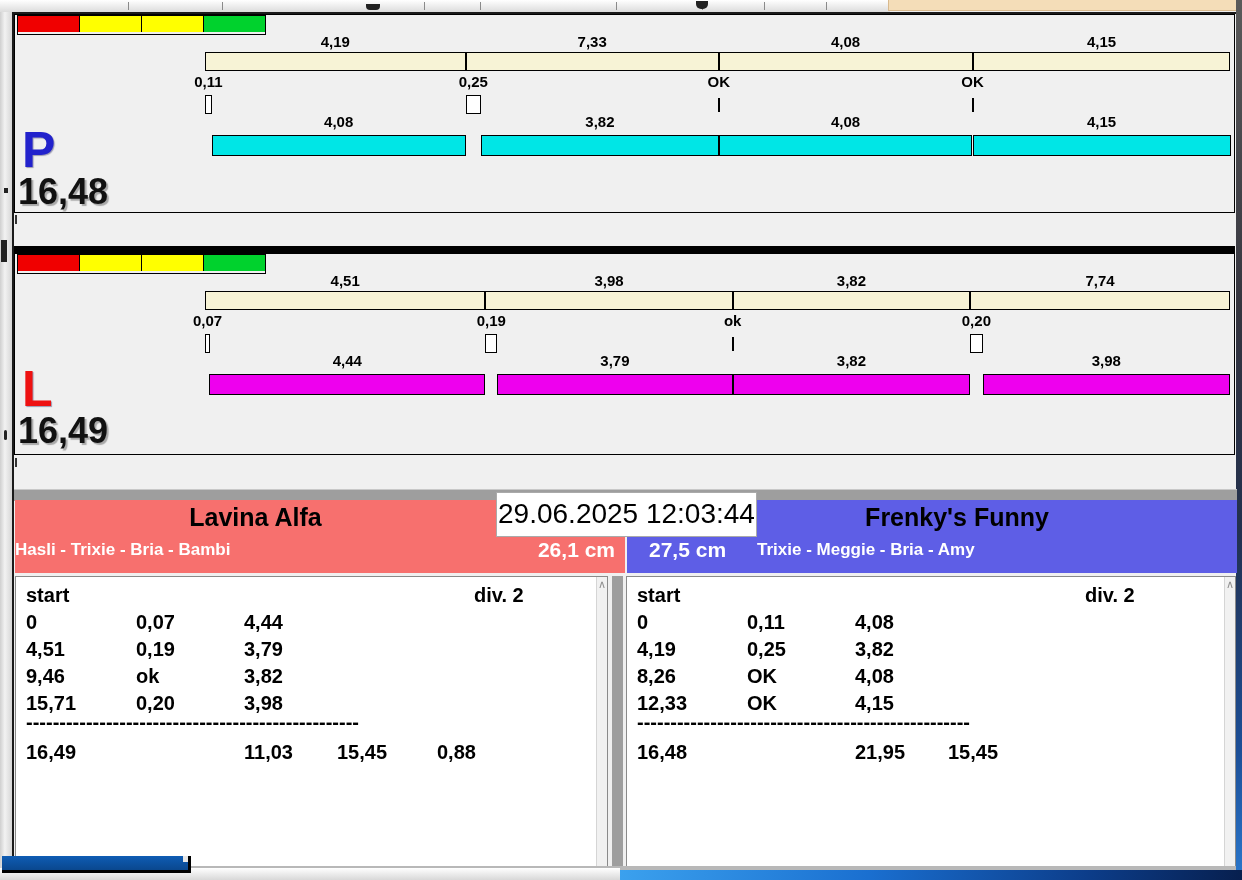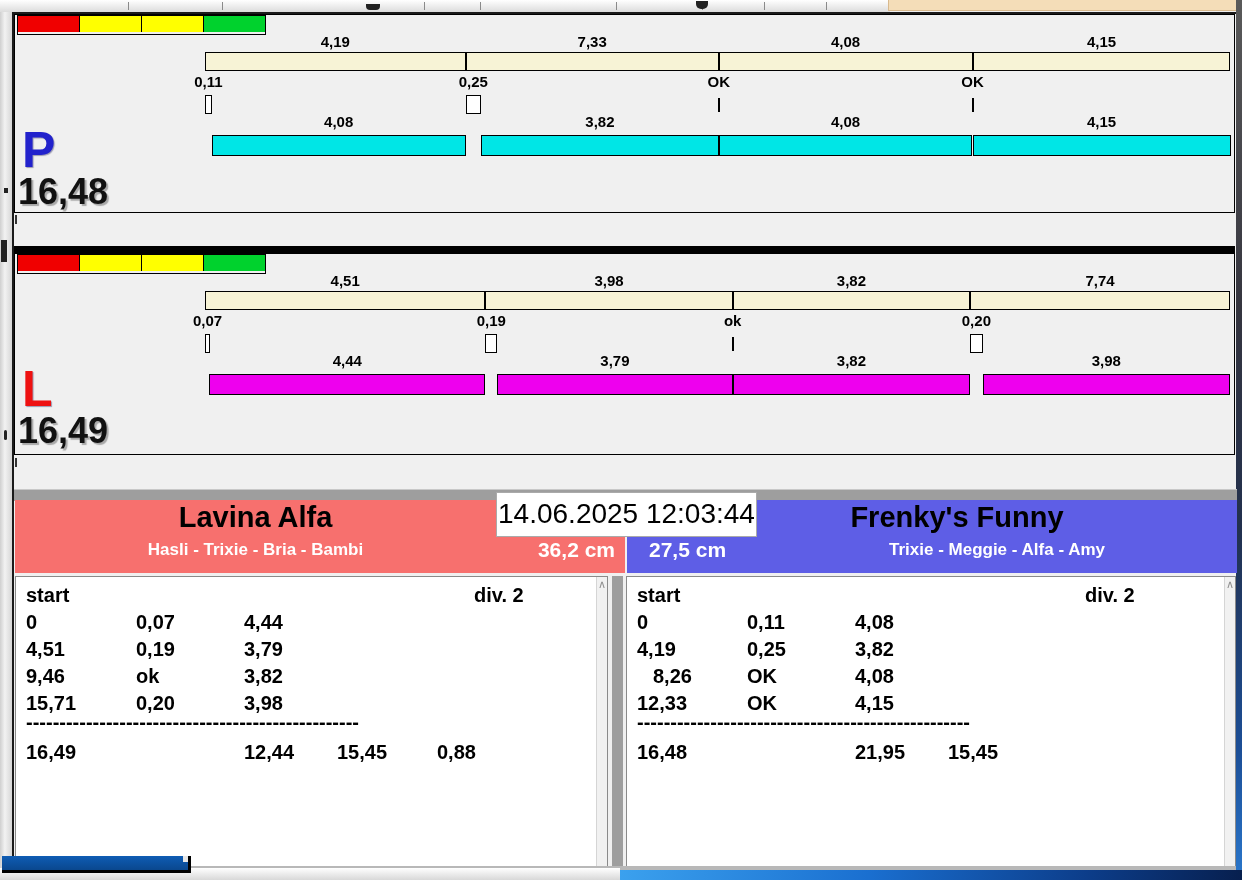--- a/index.html
+++ b/index.html
@@ -25,22 +25,22 @@
   .splitdiv{position:absolute;width:2px;background:#000;}
   .chbox{position:absolute;background:#fff;border:1px solid #000;box-sizing:border-box;}
   .chtick{position:absolute;width:2px;background:#000;}
   .runseg{position:absolute;height:21px;border:1px solid #000;box-sizing:border-box;}
   .bigletter{position:absolute;left:7px;top:110px;font-size:50px;font-weight:bold;line-height:50px;text-shadow:1px 1px 1px #9a9ab0;}
   .bigtotal{position:absolute;left:3px;top:158px;font-size:36px;font-weight:bold;line-height:38px;color:#111;text-shadow:2px 2px 1px #a8a8a8;}
   .cursorfrag{width:2px;height:9px;background:#333;}
   
   .graystrip{left:14px;top:489px;width:1223px;height:11px;background:#9e9e9e;border-top:1px solid #c8c8c8;}
   .teamhdr{top:500px;width:610px;height:73px;}
-  .teamtitle{position:absolute;top:3px;font-size:29px;font-weight:bold;color:#000;text-align:center;line-height:28px;}
-  .teamdogs{position:absolute;top:40px;font-size:17px;font-weight:bold;color:#fff;text-align:center;line-height:19px;}
+  .teamtitle{position:absolute;top:3px;font-size:25px;font-weight:bold;color:#000;text-align:center;line-height:28px;}
+  .teamdogs{position:absolute;top:40px;font-size:17px;font-weight:bold;color:#fff;line-height:19px;}
   .teamheight{position:absolute;top:38px;font-size:21px;font-weight:bold;color:#fff;line-height:24px;}
   .datebox{left:496px;top:492px;width:261px;height:45px;background:#fff;border:1px solid #aaa;box-sizing:border-box;z-index:10;
            font-size:28px;font-weight:normal;color:#000;text-align:center;line-height:42px;}
   
   .tbox{top:576px;height:291px;background:#fff;border:1px solid #8a8a8a;box-sizing:border-box;}
   .tcell{position:absolute;font-size:20px;font-weight:bold;line-height:22px;color:#000;white-space:nowrap;}
   .scrolltrack{position:absolute;right:0;top:0;width:10px;height:100%;background:#f1f1f1;border-left:1px solid #d5d5d5;}
   .scrollcaret{position:absolute;top:2px;left:0;width:10px;text-align:center;font-size:11px;color:#8f8f8f;line-height:11px;}
   .midgap{left:608px;top:576px;width:18px;height:291px;background:#f0f0f0;}
   .midgapbar{position:absolute;left:4px;top:0;width:11px;height:291px;background:#9e9e9e;}
@@ -149,29 +149,29 @@
       <div class="bigtotal" style="">16,49</div>
     </div>
   <div class="abs cursorfrag" style="left:15px;top:215px"></div>
   <div class="abs cursorfrag" style="left:15px;top:458px"></div>
 
   <div class="abs graystrip"></div>
 
   <div class="abs teamhdr" id="hdr-0" style="left: 15px; background: rgb(247, 112, 110);">
     <div class="teamtitle" style="left:0;width:481px">Lavina Alfa</div>
     <div class="teamdogs" style="left:0;width:481px">Hasli - Trixie - Bria - Bambi</div>
-    <div class="teamheight" style="left:420px;width:180px;text-align:right">36,2 cm</div>
+    <div class="teamheight" style="left:420px;width:180px;text-align:right">26,1 cm</div>
   </div>
   <div class="abs teamhdr" id="hdr-1" style="left: 627px; background: rgb(94, 94, 230);">
     <div class="teamtitle" style="left:130px;width:400px">Frenky's Funny</div>
-    <div class="teamdogs" style="left:130px;width:480px">Trixie - Meggie - Alfa - Amy</div>
+    <div class="teamdogs" style="left:130px;width:480px">Trixie - Meggie - Bria - Amy</div>
     <div class="teamheight" style="left:22px;width:160px;text-align:left">27,5 cm</div>
   </div>
 
-  <div class="abs datebox">14.06.2025 12:03:44</div>
+  <div class="abs datebox">29.06.2025 12:03:44</div>
 
   <div class="abs tbox" id="table-0" style="left:15px;width:593px">
     <div class="tcell" style="left:10px;top:7px">start</div>
     <div class="tcell" style="left:458px;top:7px">div.  2</div>
     <div id="tbody-0">
         <div style="">
           <div class="tcell" style="left: 10px; top: 34px;">0</div>
           <div class="tcell" style="left: 120px; top: 34px;">0,07</div>
           <div class="tcell" style="left: 228px; top: 34px;">4,44</div>
         </div>
@@ -186,21 +186,21 @@
           <div class="tcell" style="left: 228px; top: 88px;">3,82</div>
         </div>
         <div style="">
           <div class="tcell" style="left: 10px; top: 115px;">15,71</div>
           <div class="tcell" style="left: 120px; top: 115px;">0,20</div>
           <div class="tcell" style="left: 228px; top: 115px;">3,98</div>
         </div>
         <div class="tcell" style="left: 10px; top: 134px; letter-spacing: 0px;">--------------------------------------------------</div>
         <div style="">
           <div class="tcell" style="left: 10px; top: 164px;">16,49</div>
-          <div class="tcell" style="left: 228px; top: 164px;">12,44</div>
+          <div class="tcell" style="left: 228px; top: 164px;">11,03</div>
           <div class="tcell" style="left: 321px; top: 164px;">15,45</div>
           <div class="tcell" style="left: 421px; top: 164px;">0,88</div>
         </div>
       </div>
     <div class="scrolltrack">
       <div class="scrollcaret">∧</div>
     </div>
   </div>
   <div class="abs midgap">
       <div class="midgapbar"></div>
@@ -213,21 +213,21 @@
           <div class="tcell" style="left: 10px; top: 34px;">0</div>
           <div class="tcell" style="left: 120px; top: 34px;">0,11</div>
           <div class="tcell" style="left: 228px; top: 34px;">4,08</div>
         </div>
         <div style="">
           <div class="tcell" style="left: 10px; top: 61px;">4,19</div>
           <div class="tcell" style="left: 120px; top: 61px;">0,25</div>
           <div class="tcell" style="left: 228px; top: 61px;">3,82</div>
         </div>
         <div style="">
-          <div class="tcell" style="left: 26px; top: 88px;">8,26</div>
+          <div class="tcell" style="left: 10px; top: 88px;">8,26</div>
           <div class="tcell" style="left: 120px; top: 88px;">OK</div>
           <div class="tcell" style="left: 228px; top: 88px;">4,08</div>
         </div>
         <div style="">
           <div class="tcell" style="left: 10px; top: 115px;">12,33</div>
           <div class="tcell" style="left: 120px; top: 115px;">OK</div>
           <div class="tcell" style="left: 228px; top: 115px;">4,15</div>
         </div>
         <div class="tcell" style="left: 10px; top: 134px; letter-spacing: 0px;">--------------------------------------------------</div>
         <div style="">

